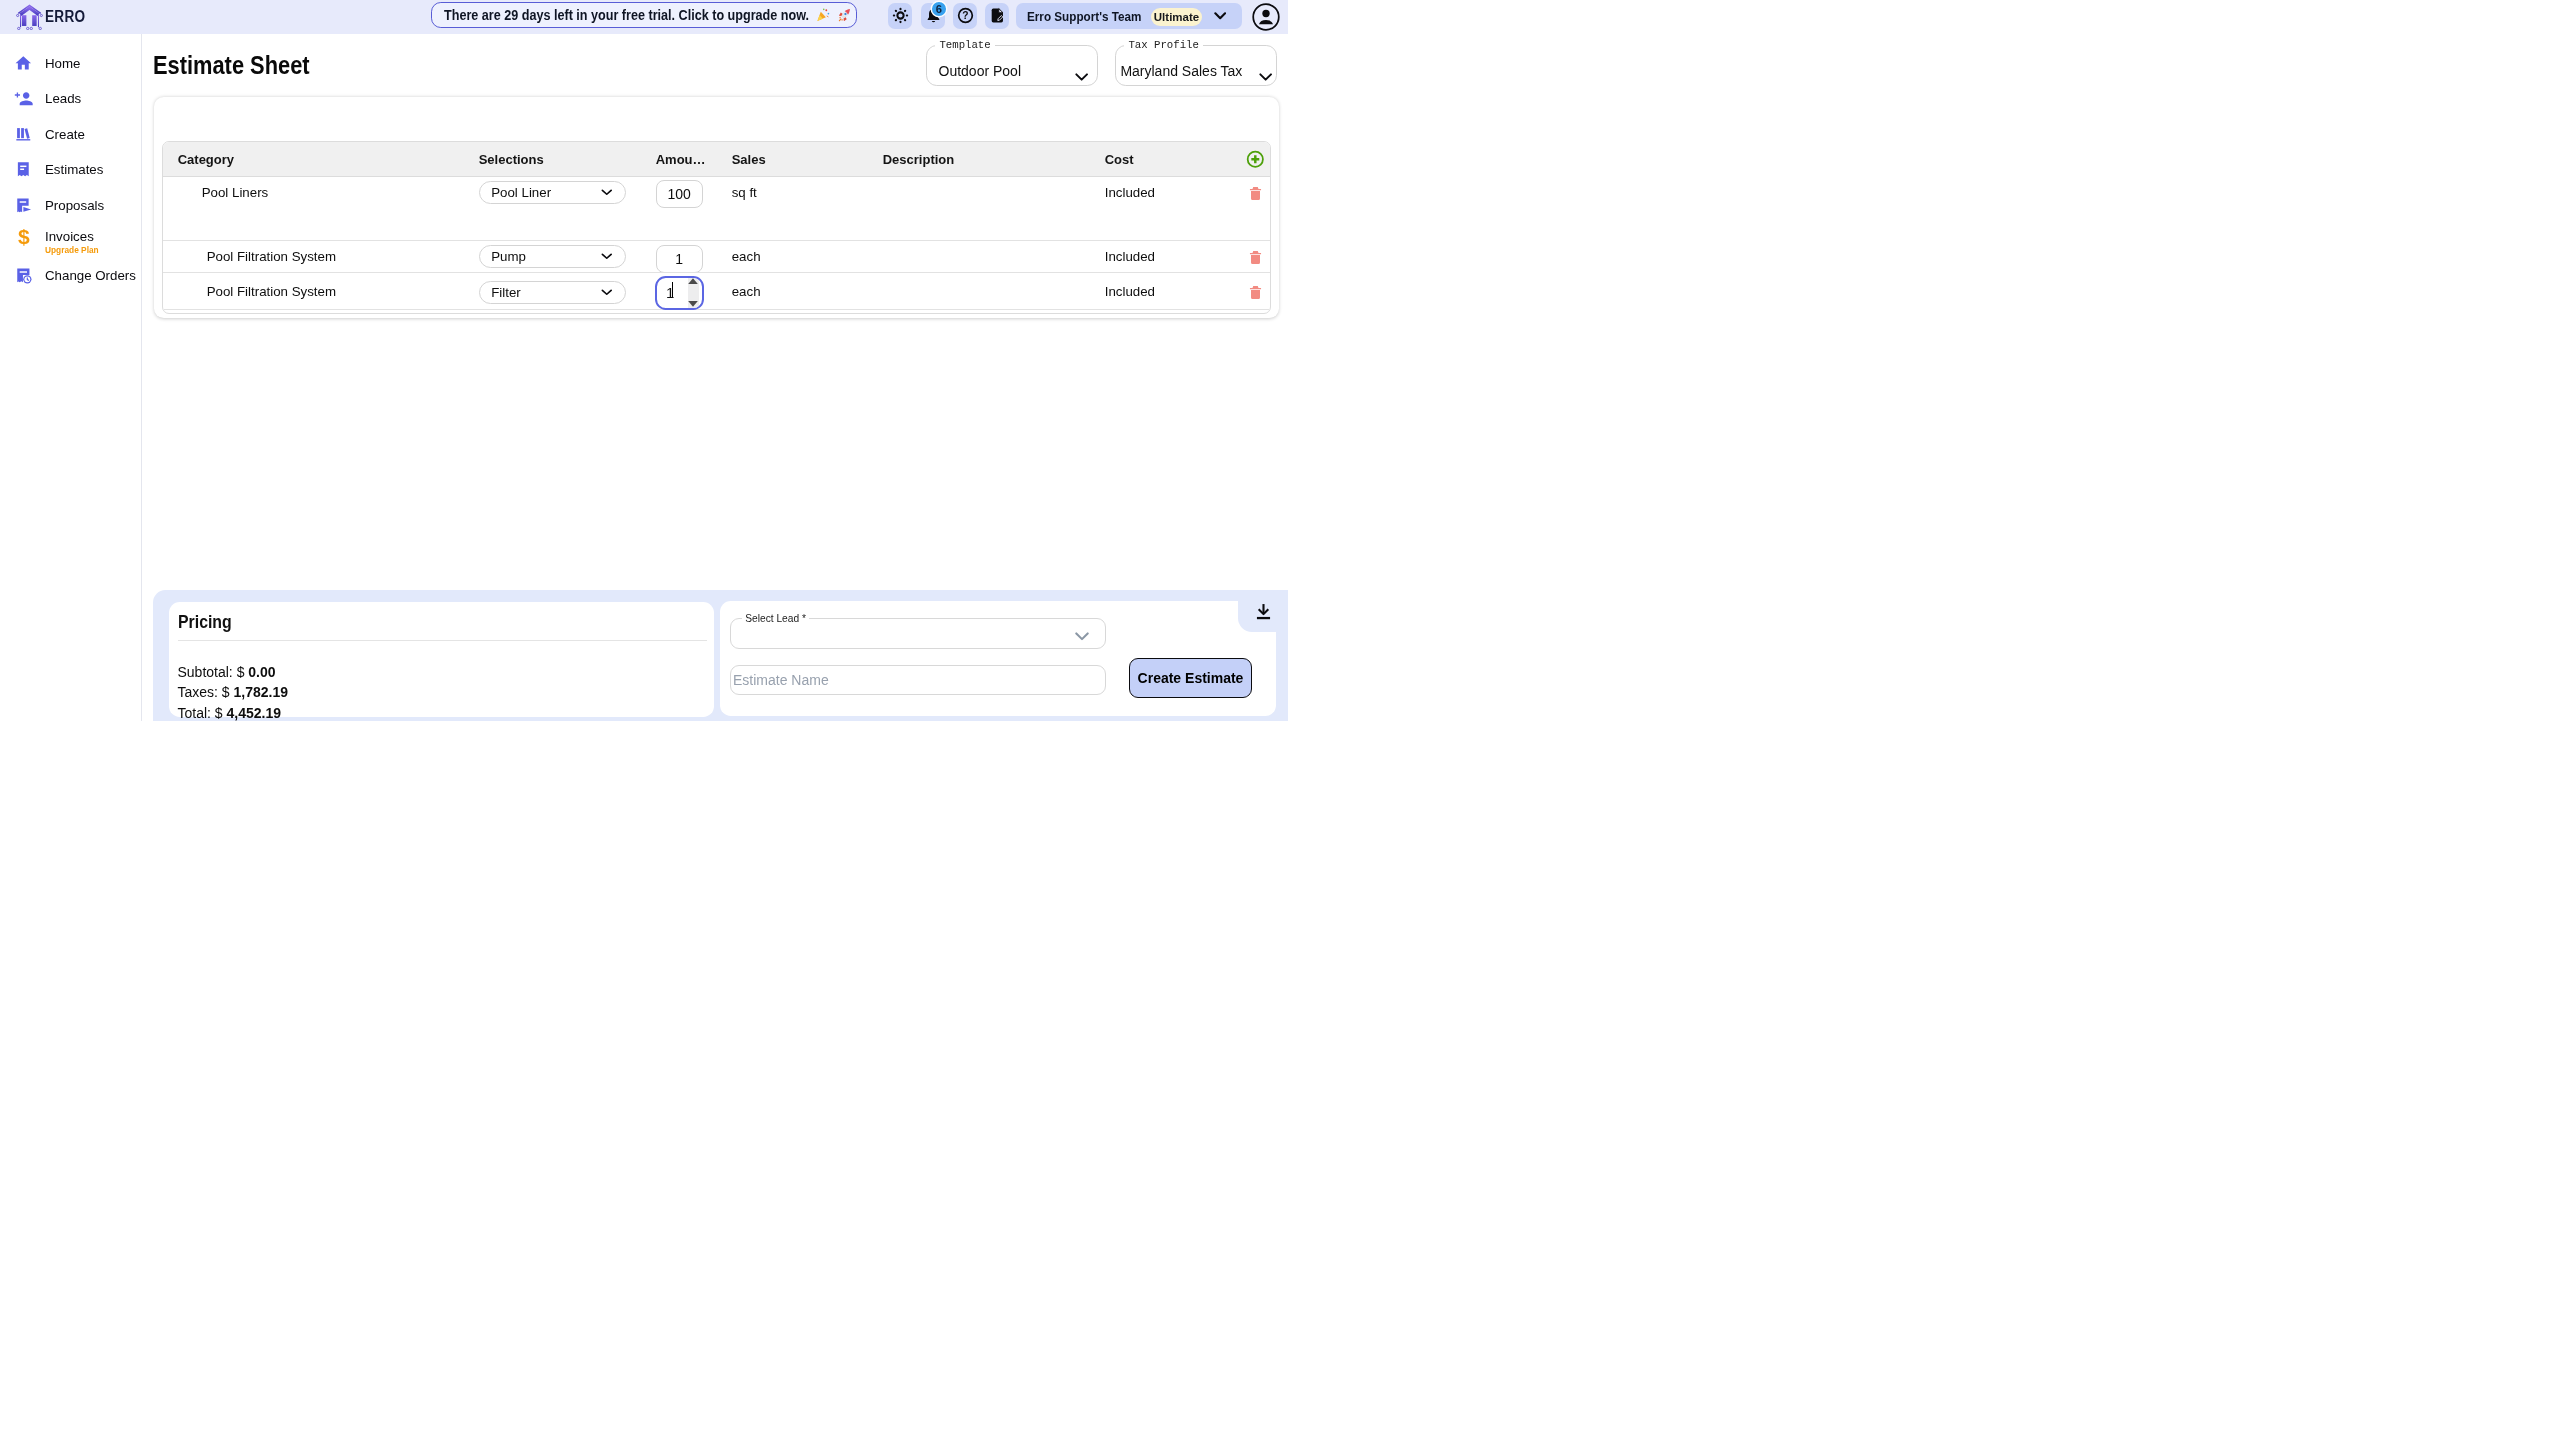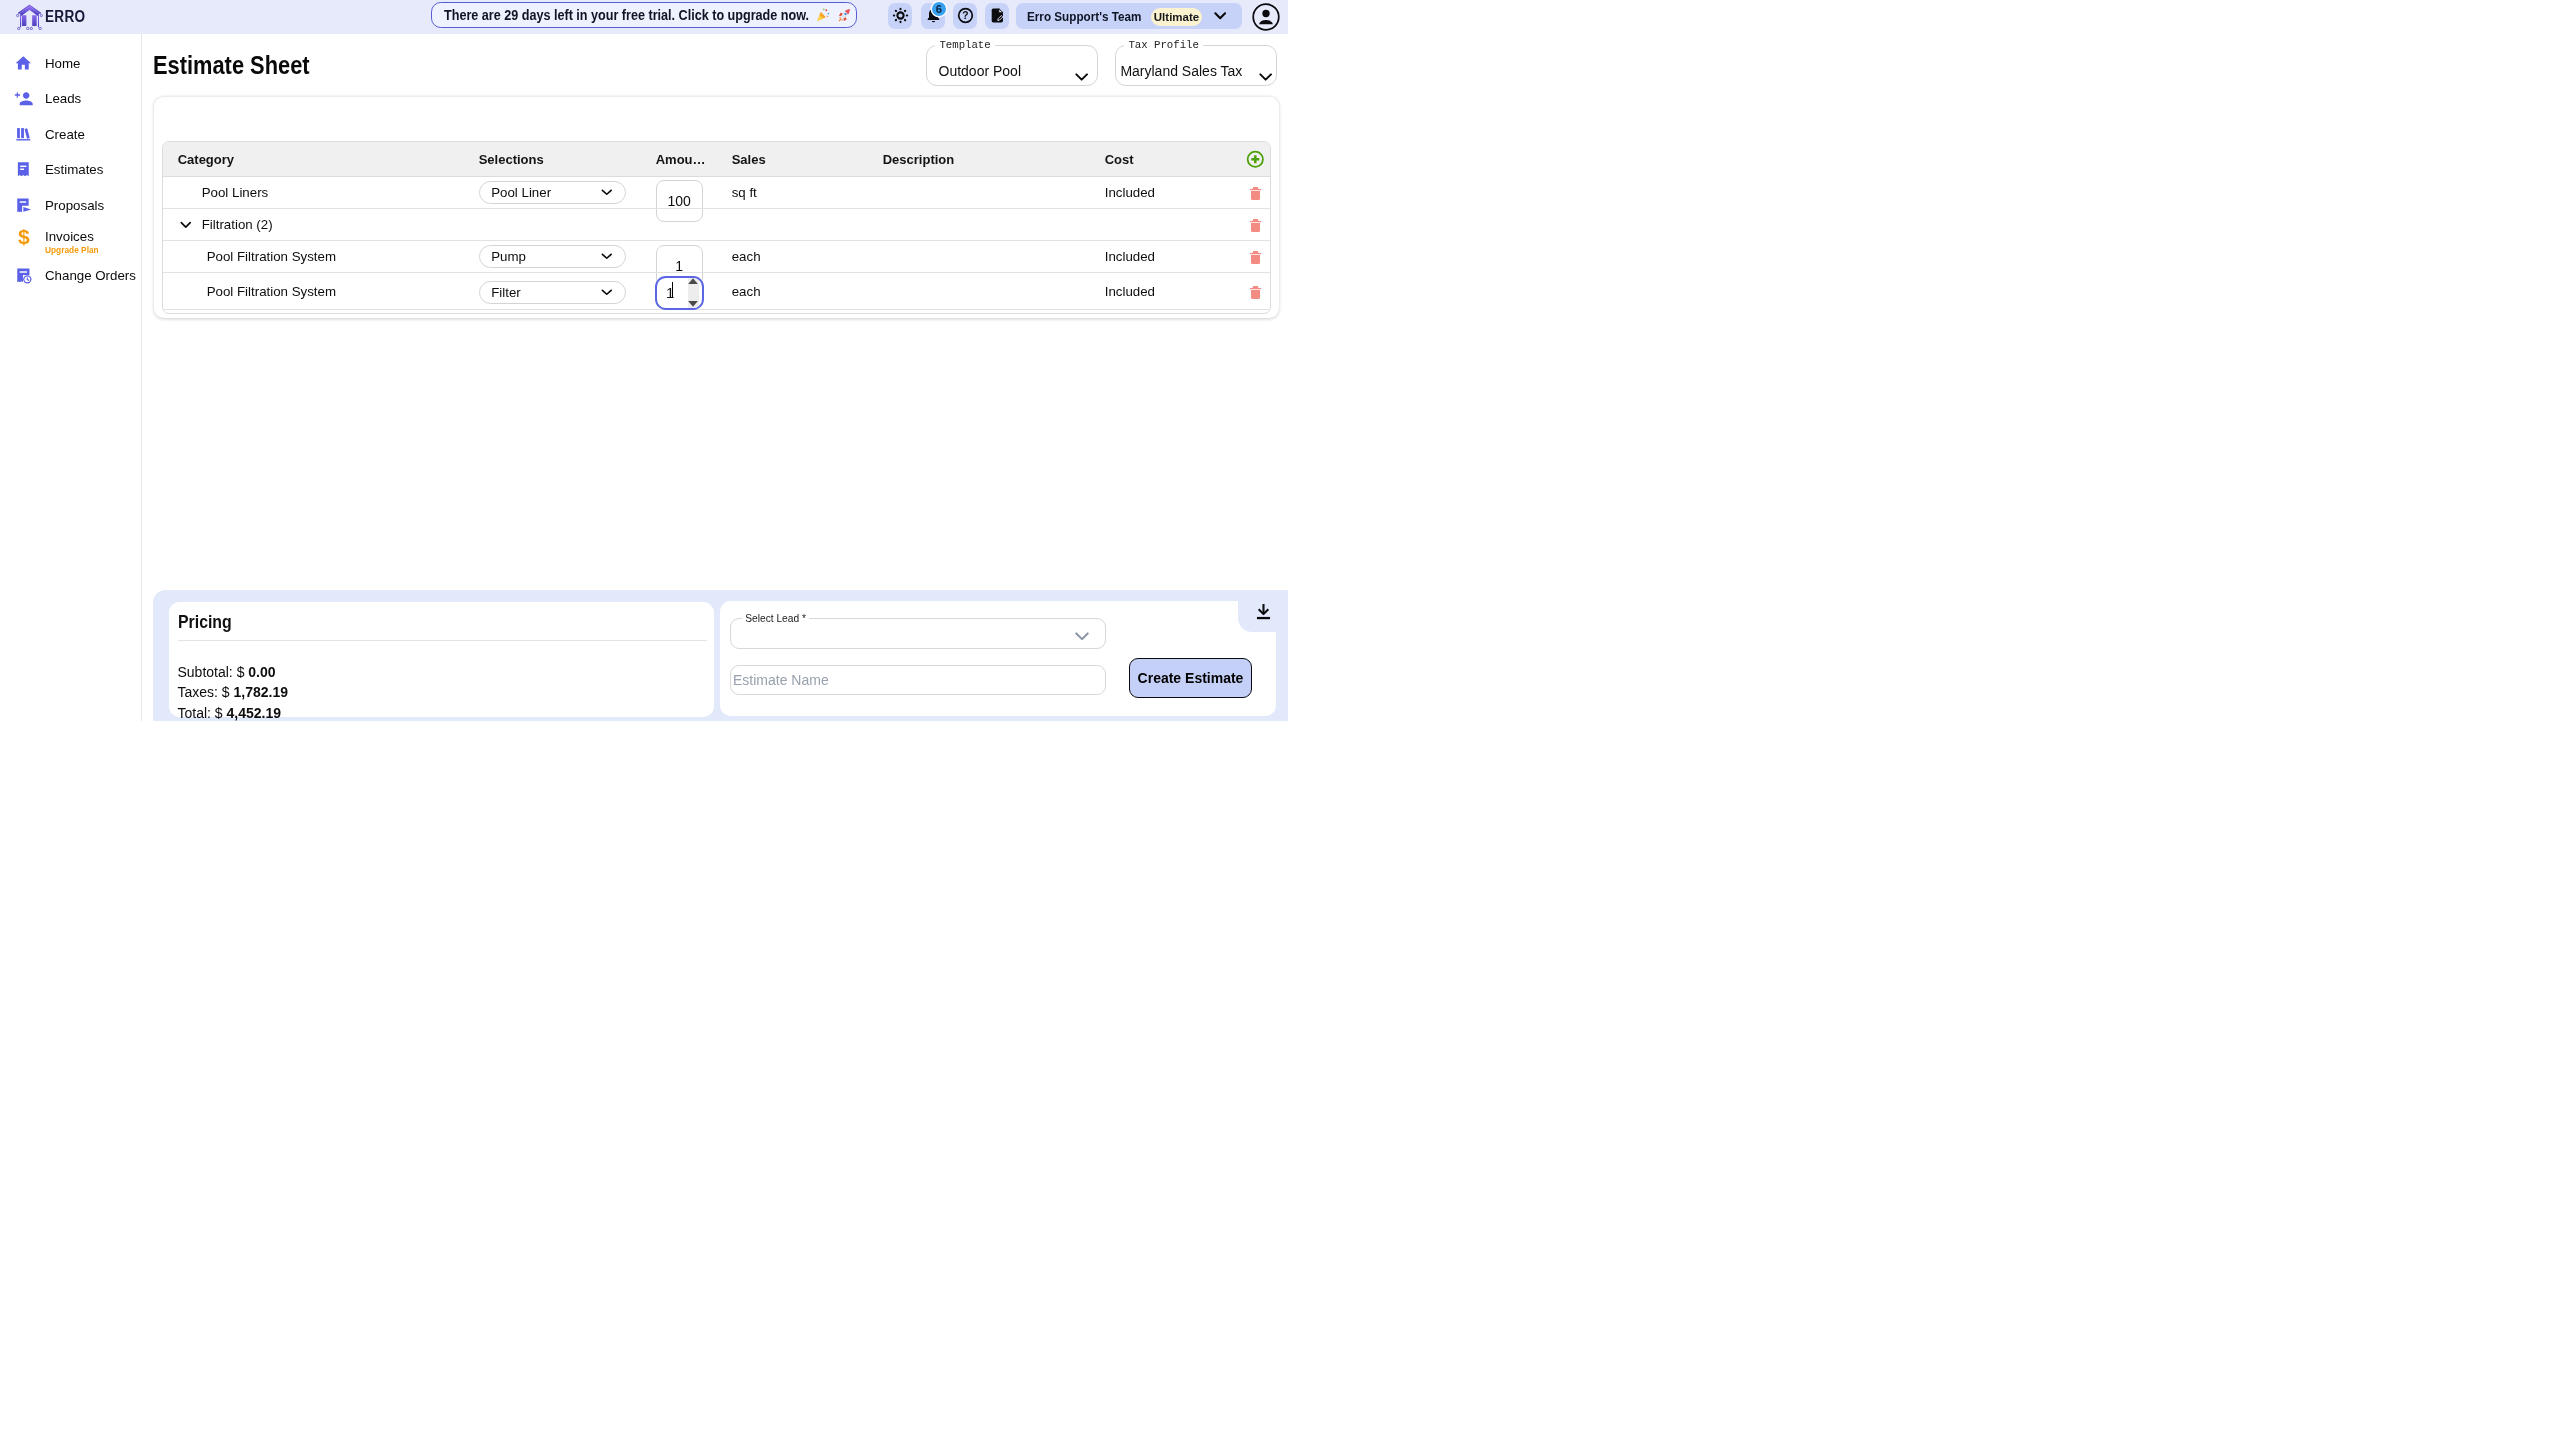--- a/index.html
+++ b/index.html
@@ -32,21 +32,21 @@
   
   .card { position:absolute; left:154px; top:97px; width:1125px; height:221px; background:#fff; border-radius:9.8px; box-shadow:0 0.9px 3.6px rgba(0,0,0,.2); }
   .cardhead { position:absolute; left:0; top:0; width:100%; height:37px; background:#e4e4e4; border-radius:9.8px 9.8px 0 0; }
   .cardhead .t { position:absolute; left:14.7px; top:7px; font-size:18.6px; font-weight:700; color:#0c0c0c; transform:scaleX(.76); transform-origin:0 0; line-height:22px; margin-top:3.1px; }
   .tbl { position:absolute; left:7.7px; top:44px; width:1109px; height:173px; border:0.9px solid #dcdcdc; border-radius:7px; overflow:hidden; background:#fff; }
   .thead { position:absolute; left:0; top:0; width:100%; height:34px; background:#f0f0f0; }
   .th { position:absolute; font-size:13px; font-weight:700; color:#141414; top:0; height:34px; display:flex; align-items:center; white-space:nowrap; }
   .row { position:absolute; left:0; width:100%; border-top:0.9px solid #e2e2e2; }
   .cell { position:absolute; top:0; height:100%; display:flex; align-items:center; font-size:13.3px; color:#0e0e0e; white-space:nowrap; }
   .selbox { position:absolute; left:316px; width:147px; height:23px; border:0.9px solid #d4d4d4; border-radius:11.5px; display:flex; align-items:center; padding-left:11.5px; font-size:13.3px; color:#0e0e0e; background:#fff; }
-  .numbox { position:absolute; left:493px; width:47px; height:42px; border:0.9px solid #d4d4d4; border-radius:8px; display:flex; align-items:center; justify-content:center; font-size:14px; color:#0e0e0e; background:#fff; }
+  .numbox { position:absolute; left:493px; width:47px; height:28px; border:0.9px solid #d4d4d4; border-radius:8px; display:flex; align-items:center; justify-content:center; font-size:14px; color:#0e0e0e; background:#fff; }
 
   
   .footer { position:absolute; left:153px; top:590px; width:1135px; height:131px; background:#e2e9fb; border-radius:12.4px 12.4px 0 0; }
   .pricing { position:absolute; left:15.5px; top:12.4px; width:545px; height:115px; background:#fff; border-radius:10.7px; }
   .pricing .ph { position:absolute; left:9px; top:9.8px; font-size:18px; font-weight:700; transform:scaleX(.88); transform-origin:0 0; }
   .pricing .dv { position:absolute; left:9px; right:6.2px; top:38px; height:0.9px; background:#e4e4e4; }
   .pline { position:absolute; left:9px; font-size:14px; color:#0d0d0d; line-height:16px; white-space:nowrap; }
   .rightcard { position:absolute; left:567px; top:10.7px; width:556px; height:115px; background:#fff; border-radius:10.7px; }
   fieldset.lead { position:absolute; left:10px; top:12px; width:376px; height:36px; border:0.9px solid #d8d8d8; border-radius:9px; }
   fieldset.lead legend { margin-left:10.7px; padding:0 3.6px; font-size:10.2px; color:#1c1c1c; }
@@ -253,30 +253,20 @@
           </svg></div>
       <div class="numbox" style="top:3.1px;">100</div>
       <span class="cell" style="left:569px">sq ft</span>
       <span class="cell" style="left:942px">Included</span>
       <svg class="abs" style="left:1085px;top:8px" width="15" height="16" viewBox="0 0 17 18" fill="#f28b82">
           <path d="M2.2 4.4 H14.8 V6 H2.2 Z M5.9 2.2 H11.1 L11.9 4.4 H5.1 Z"></path>
           <path d="M3.4 6.8 H13.6 V15.3 a1.7 1.7 0 0 1 -1.7 1.7 H5.1 a1.7 1.7 0 0 1 -1.7 -1.7 Z"></path>
         </svg>
     </div>
 
-    <div class="row" style="top:66px;height:32px;">
-      <svg class="abs" style="left:17px;top:12.4px" width="11.5" height="8" viewBox="0 0 13 9" fill="none">
-          <path d="M1.5 1.8 L6.5 6.8 L11.5 1.8" stroke="#0b0b0f" stroke-width="1.9" stroke-linecap="round" stroke-linejoin="round"></path>
-        </svg>
-      <span class="cell" style="left:39px;">Filtration (2)</span>
-      <svg class="abs" style="left:1085px;top:8px" width="15" height="16" viewBox="0 0 17 18" fill="#f28b82">
-          <path d="M2.2 4.4 H14.8 V6 H2.2 Z M5.9 2.2 H11.1 L11.9 4.4 H5.1 Z"></path>
-          <path d="M3.4 6.8 H13.6 V15.3 a1.7 1.7 0 0 1 -1.7 1.7 H5.1 a1.7 1.7 0 0 1 -1.7 -1.7 Z"></path>
-        </svg>
-    </div>
 
     <div class="row" style="top:98px;height:32px;">
       <span class="cell" style="left:44px">Pool Filtration System</span>
       <div class="selbox" style="top:4.4px;">Pump<svg class="abs" style="right:12.4px;top:7px" width="11.5" height="7" viewBox="0 0 13 8" fill="none">
             <path d="M1.5 1.5 L6.5 6 L11.5 1.5" stroke="#0b0b0f" stroke-width="1.9" stroke-linecap="round" stroke-linejoin="round"></path>
           </svg></div>
       <div class="numbox" style="top:3.6px;">1</div>
       <span class="cell" style="left:569px">each</span>
       <span class="cell" style="left:942px">Included</span>
       <svg class="abs" style="left:1085px;top:8.4px" width="15" height="16" viewBox="0 0 17 18" fill="#f28b82">

